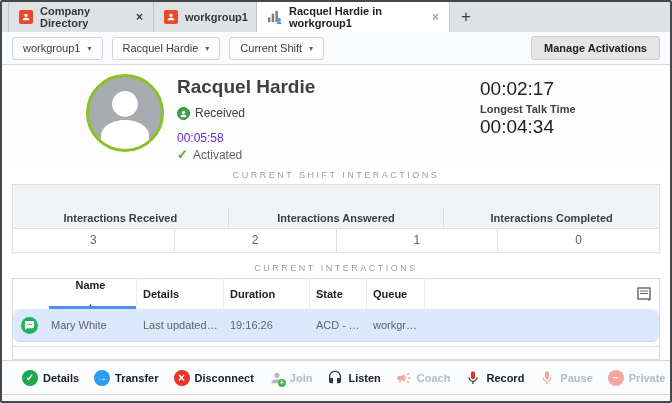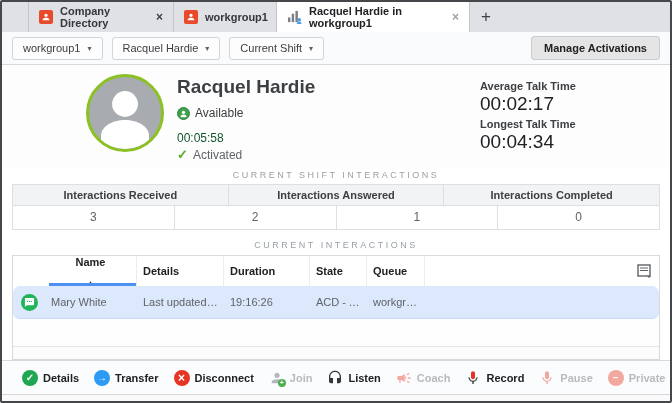--- a/index.html
+++ b/index.html
@@ -1,20 +1,20 @@
 <!DOCTYPE html>
 <html><head>
 <meta charset="utf-8">
 <style>
   * { margin:0; padding:0; box-sizing:border-box; }
   html,body { width:672px; height:403px; background:#fff; font-family:"Liberation Sans", sans-serif; }
   .frame { width:672px; height:403px; border:2px solid #45474b; border-radius:2px; background:#fff; display:flex; flex-direction:column; overflow:hidden; }
 
   
-  .tabstrip { height:30px; background:#dfe1e5; display:flex; align-items:stretch; flex:0 0 auto;padding-left:20px; }
+  .tabstrip { height:30px; background:#dfe1e5; display:flex; align-items:stretch; flex:0 0 auto; }
   .tab { display:flex; align-items:center; gap:7px; padding:0 10px; font-size:11px; font-weight:600; color:#33373b; border-right:1px solid #c2c5c9; cursor:default; }
   .tab:first-child { border-left:1px solid #c2c5c9; margin-left:6px; }
   .tab.active { background:#fff; color:#202124; border-right:1px solid #c2c5c9; }
   .tab .close { font-size:12px; font-weight:700; color:#3c4043; margin-left:4px; line-height:1; }
   .tab.active .close { color:#9aa0a6; }
   .tab1 { width:146px; justify-content:space-between; }
   .tab2 { width:103px; justify-content:space-between; }
   .tab3 { width:193px; }
   .newtab { width:32px; display:flex; align-items:center; justify-content:center; font-size:17px; color:#3c4043; }
   .doc-icon { width:14px; height:14px; border-radius:2px; background:#e84b2b; display:flex; align-items:center; justify-content:center; flex:0 0 auto; }
@@ -28,39 +28,39 @@
   .manage-btn { margin-left:auto; height:24px; background:#e5e5e5; border:1px solid #c8cbcf; border-radius:3px; font-size:11px; font-weight:700; color:#202124; padding:0 12px; display:flex; align-items:center; cursor:pointer; }
 
   
   .profile { height:104px; position:relative; background:#fdfdfe; flex:0 0 auto; }
   .avatar { position:absolute; left:84px; top:9px; width:78px; height:78px; border-radius:50%; border:3px solid #8bc122; background:#a8abaf; overflow:hidden; }
   .avatar svg { width:100%; height:100%; }
   .pname { position:absolute; left:175px; top:11px; font-size:19px; font-weight:700; color:#3c4043; }
   .prow-status { position:absolute; left:175px; top:41px; display:flex; align-items:center; gap:5px; font-size:12px; color:#3c4043; }
   .status-dot { width:13px; height:13px; border-radius:50%; background:#3fa14c; border:1px solid #2e8540; display:flex; align-items:center; justify-content:center; }
   .status-dot svg { width:9px; height:9px; fill:#fff; }
-  .ptimer { position:absolute; left:175px; top:66px; font-size:12px; color:#14532d; }
+  .ptimer { position:absolute; left:175px; top:66px; font-size:12px; color:#6d28d9; }
   .pactivated { position:absolute; left:175px; top:82px; display:flex; align-items:center; gap:5px; font-size:12px; color:#5f6368; }
   .pactivated .chk { color:#5aab25; font-weight:700; font-size:13px; }
   .talkstats { position:absolute; left:478px; top:12px; }
   .talkstats .lbl { font-size:11px; font-weight:700; color:#3c4043; margin-top:3px; }
   .talkstats .val { font-size:19px; color:#202124; margin:1px 0 2px 0; }
 
   
   .sec-title { text-align:center; font-size:9px; letter-spacing:2.5px; color:#9aa0a6; font-weight:400; flex:0 0 auto; }
   .sec-title.first { margin-top:1px; height:13px; }
   .sec-title.second { margin-top:10px; height:13px; }
 
   
   .stats-table { margin:1px 10px 0 10px; border:1px solid #dddfe2; flex:0 0 auto; }
   .stats-table .hrow { display:flex; background:#f1f3f4; border-bottom:1px solid #dddfe2; }
   .stats-table .vrow { display:flex; background:#fff; }
   .stats-table .cell { flex:1; text-align:center; border-right:1px solid #dddfe2; }
   .stats-table .cell:last-child { border-right:none; }
-  .stats-table .hrow .cell { font-size:11px; font-weight:700; color:#3c4043; padding:4px 0; }
+  .stats-table .hrow .cell { font-size:11px; font-weight:700; color:#3c4043; padding:4px 0;margin-top:23px; }
   .stats-table .vrow .cell { font-size:12px; color:#5f6368; padding:4px 0 5px 0; }
 
   
   .itable { margin:2px 10px 0 10px; border:1px solid #d8dadd; flex:1 1 auto; display:flex; flex-direction:column; background:#fff; min-height:0; }
   .igrid { display:grid; grid-template-columns:32px 92px 87px 86px 57px 58px 1fr 34px; align-items:center; }
   .ihead { height:30px; flex:0 0 auto; background:#fff; }
   .ihead .hc { font-size:11px; font-weight:700; color:#202124; padding:0 6px; height:30px; display:flex; align-items:center; border-right:1px solid #ececee; position:relative; }
   .ihead .hc.nb { border-right:none; }
   .ihead .hc.name { justify-content:space-between;flex-direction:column; }
   .ihead .hc.name::after { content:""; position:absolute; left:4px; right:0; bottom:0; height:3px; background:#4d90f0; }
@@ -156,29 +156,28 @@
         </svg>
     </div>
     <div class="pname">Racquel Hardie</div>
     <div class="prow-status">
       <span class="status-dot">
         <svg viewBox="0 0 24 24">
             <circle cx="12" cy="9" r="4.5"></circle>
             <path d="M12 14.5c-4 0-7.5 2-7.5 5V22h15v-2.5c0-3-3.5-5-7.5-5z"></path>
           </svg>
       </span>
-      <span>Available</span>
+      <span>Received</span>
     </div>
     <div class="ptimer">00:05:58</div>
     <div class="pactivated">
       <span class="chk">✓</span>
       <span>Activated</span>
     </div>
     <div class="talkstats">
-      <div class="lbl">Average Talk Time</div>
       <div class="val">00:02:17</div>
       <div class="lbl">Longest Talk Time</div>
       <div class="val">00:04:34</div>
     </div>
   </div>
 
   <div class="sec-title first">CURRENT SHIFT INTERACTIONS</div>
   <div class="stats-table">
     <div class="hrow">
       <div class="cell">Interactions Received</div>

